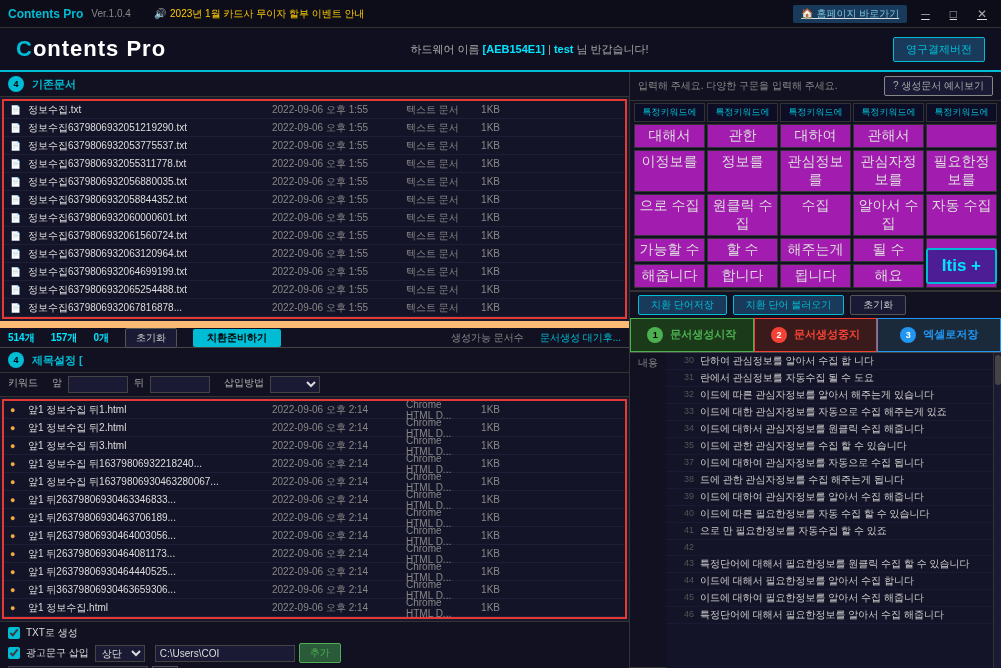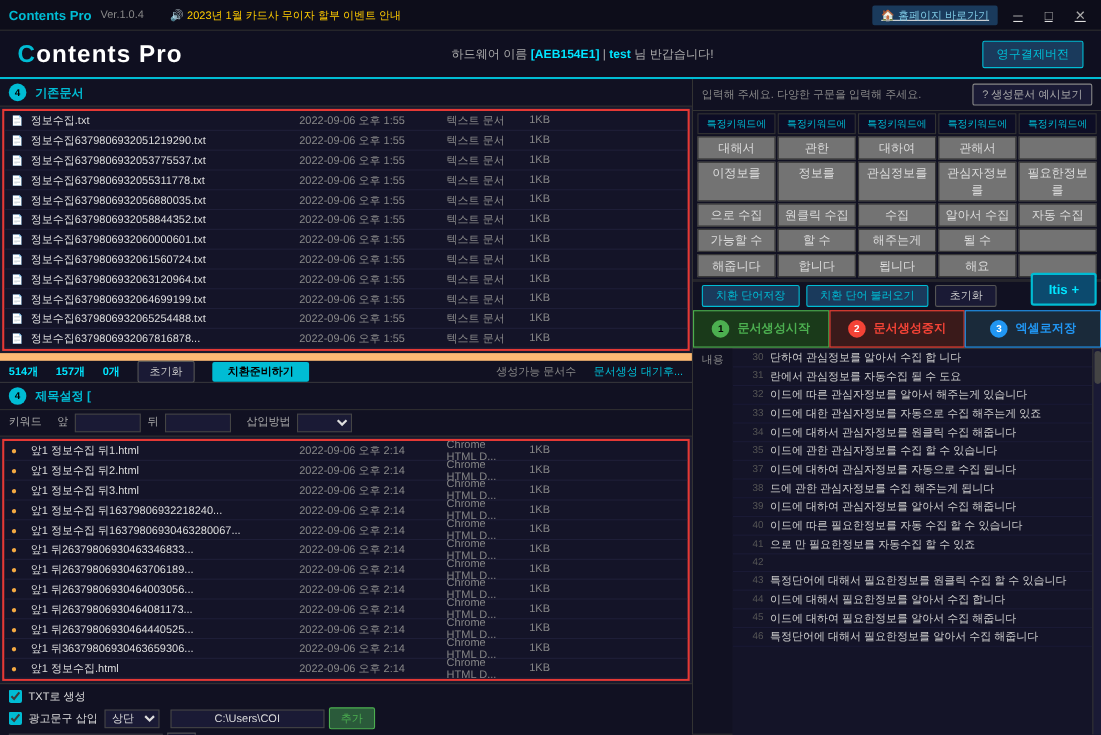--- a/index.html
+++ b/index.html
@@ -277,21 +277,20 @@
       align-items: center;
       gap: 4px;
     }
     .path-input {
       background: #1a1a35;
       border: 1px solid #444;
       color: #ddd;
       padding: 2px 4px;
       font-size: 10px;
       width: 140px;
-      text-align: center;
     }
     .path-btn {
       background: #1a1a35;
       border: 1px solid #555;
       color: #888;
       padding: 2px 6px;
       cursor: pointer;
       font-size: 10px;
     }
     .btn-add {
@@ -434,23 +433,23 @@
     }
     .kw-h {
       background: #0d0d25;
       color: #00bcd4;
       font-size: 9px;
       padding: 2px 3px;
       text-align: center;
       border: 1px solid #333;
     }
     .kw-v {
-      background: #737373;
+      background: #a21caf;
       color: #ddd;
-      font-size: 11px;
+      font-size: 14px;
       padding: 2px 3px;
       text-align: center;
       border: 1px solid #333;
     }
     .right-replace-bar {
       background: #111122;
       padding: 3px 8px;
       display: flex;
       gap: 6px;
       border-top: 1px solid #333;
@@ -924,17 +923,17 @@
             <span class="line-text">특정단어에 대해서 필요한정보를 알아서 수집 해줍니다</span>
           </div>
         </div>
         <div class="scrollbar-right">
           <div class="scrollbar-thumb"></div>
         </div>
       </div>
     </div>
 
     <div style="position:absolute;right:4px;top:248px;z-index:30;">
-      <button style="background:#0c4a6e;border:2px solid #00bcd4;color:#00e5ff;padding:6px 14px;cursor:pointer;font-size:12px;font-weight:bold;border-radius:3px;">Itis +</button>
+      <button style="background:#4c1d95;border:2px solid #00bcd4;color:#00e5ff;padding:6px 14px;cursor:pointer;font-size:17px;font-weight:bold;border-radius:3px;">Itis +</button>
     </div>
 
   </div>
 </div>
 
 </body></html>

